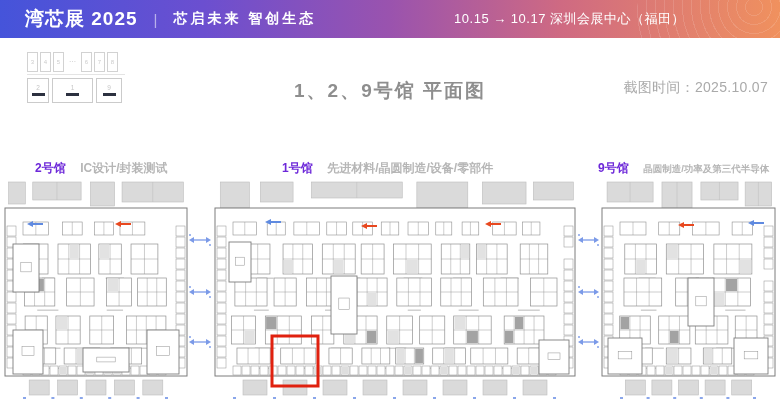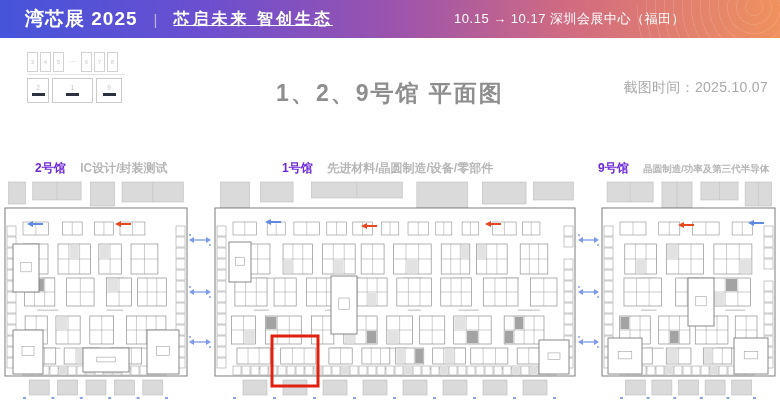--- a/index.html
+++ b/index.html
@@ -5,21 +5,21 @@
   html,body{margin:0;padding:0;background:#fff;}
   .stage{position:relative;width:780px;height:410px;background:#fff;overflow:hidden;
          font-family:"Liberation Sans","DejaVu Sans",sans-serif;}
 
   
   .topbar{position:absolute;left:0;top:0;width:780px;height:38px;display:flex;align-items:center;
           padding-left:25px;box-sizing:border-box;color:#fff;overflow:hidden;
           background:linear-gradient(90deg,#4554da 0%,#6b4fd0 26%,#9a53ae 50%,#cf6a82 72%,#f0915e 100%);}
   .brand{font-size:19px;font-weight:700;letter-spacing:1px;position:relative;z-index:2;}
   .hdivider{margin:0 16px;font-size:15px;font-weight:300;opacity:.55;position:relative;z-index:2;}
-  .slogan{font-size:16px;font-weight:700;letter-spacing:3px;position:relative;z-index:2;text-decoration:underline;}
+  .slogan{font-size:14px;font-weight:700;letter-spacing:3px;position:relative;z-index:2;}
   .schedule{margin-left:auto;margin-right:95px;font-size:13px;font-weight:400;letter-spacing:.5px;position:relative;z-index:2;}
   .globe{position:absolute;right:-25px;top:-45px;width:170px;height:130px;border-radius:50%;opacity:.45;z-index:1;
          background:repeating-radial-gradient(circle at 70% 40%,rgba(255,255,255,0) 0 8px,rgba(255,255,255,.28) 8px 9px);}
 
   
   .capture-time{position:absolute;top:55px;right:12px;font-size:14px;color:#aaa;letter-spacing:.3px;margin-top:24px;}
 
   
   .minimap{position:absolute;left:27px;top:52px;width:98px;}
   .mm-top{display:flex;align-items:flex-end;gap:2px;border-bottom:1px solid #e4e4e4;padding-bottom:2px;}
@@ -28,21 +28,21 @@
   .mm-dots{font-size:7px;color:#c9c9c9;width:13px;text-align:center;line-height:20px;}
   .mm-bottom{display:flex;gap:3px;margin-top:3px;}
   .mm-big{border:1px solid #cbcbcb;box-sizing:border-box;height:25px;display:flex;flex-direction:column;
           align-items:center;justify-content:center;gap:1px;background:#fff;}
   .mm-w2{width:22px;}.mm-w1{width:41px;}.mm-w9{width:26px;}
   .mm-num{font-size:6.5px;color:#c6c6c6;line-height:1;}
   .mm-bar{width:13px;height:3.5px;background:#2c3140;}
 
   
   .title{position:absolute;left:0;right:0;top:78px;margin:0;text-align:center;
-         font-size:23px;font-weight:700;color:#8e8e8e;letter-spacing:2px;}
+         font-size:19px;font-weight:700;color:#8e8e8e;letter-spacing:2px;}
 
   
   .hall-label{position:absolute;top:158px;white-space:nowrap;}
   .hl-2{left:35px;}.hl-1{left:282px;}.hl-9{left:598px;}
   .hl-name{font-size:12px;font-weight:700;color:#6d28d9;margin-right:10px;}
   .hl-cat{font-size:12px;font-weight:600;color:#b6b6b6;}
   .hl-9 .hl-cat{font-size:9.5px;}
 
   
   .plans{position:absolute;left:0;top:180px;width:780px;height:230px;}

